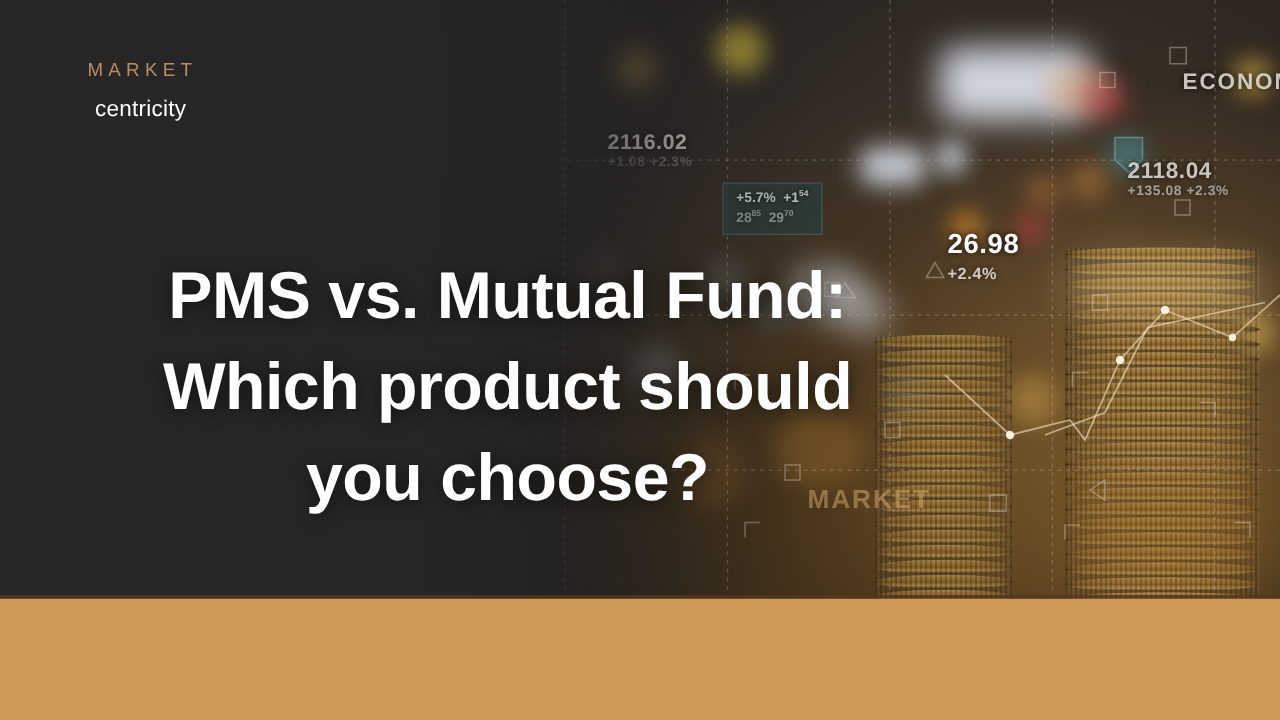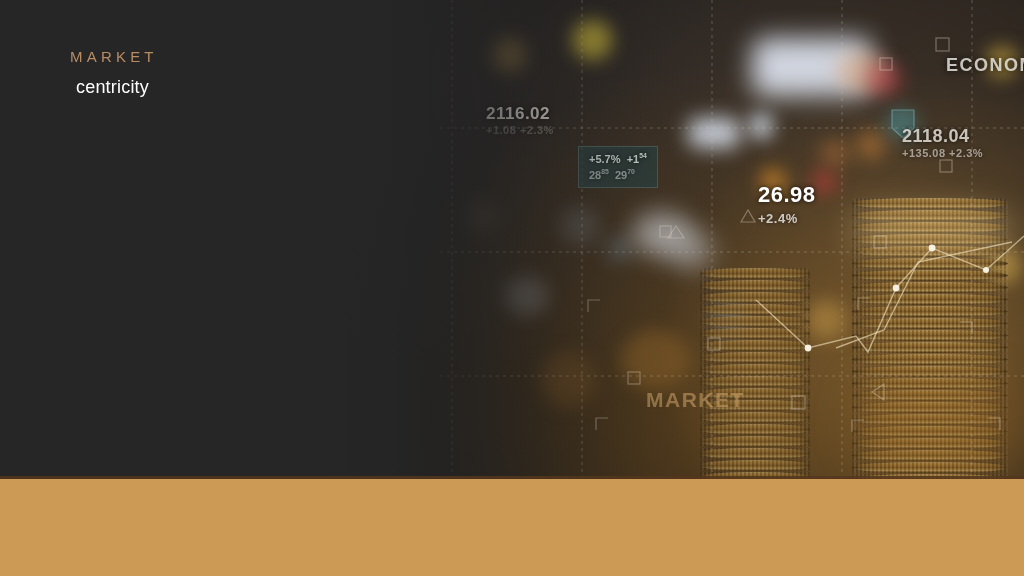--- a/index.html
+++ b/index.html
@@ -359,17 +359,22 @@
     <div class="watermark" style="left:646px;top:388px;font-size:21px;color:rgba(212,170,110,0.55);">MARKET</div>
 
     <div class="scrim"></div>
   </div>
 
   <div class="logo">
     <div class="logo-digital">MARKET</div>
     <div class="logo-centricity">centricity</div>
   </div>
 
+  <h1 class="headline">
+    <span class="l">PMS vs. Mutual Fund:</span>
+    <span class="l">Which product should</span>
+    <span class="l">you choose?</span>
+  </h1>
 
   <div class="band-edge"></div>
   <div class="band"></div>
 
 </div>
 
 </body></html>

